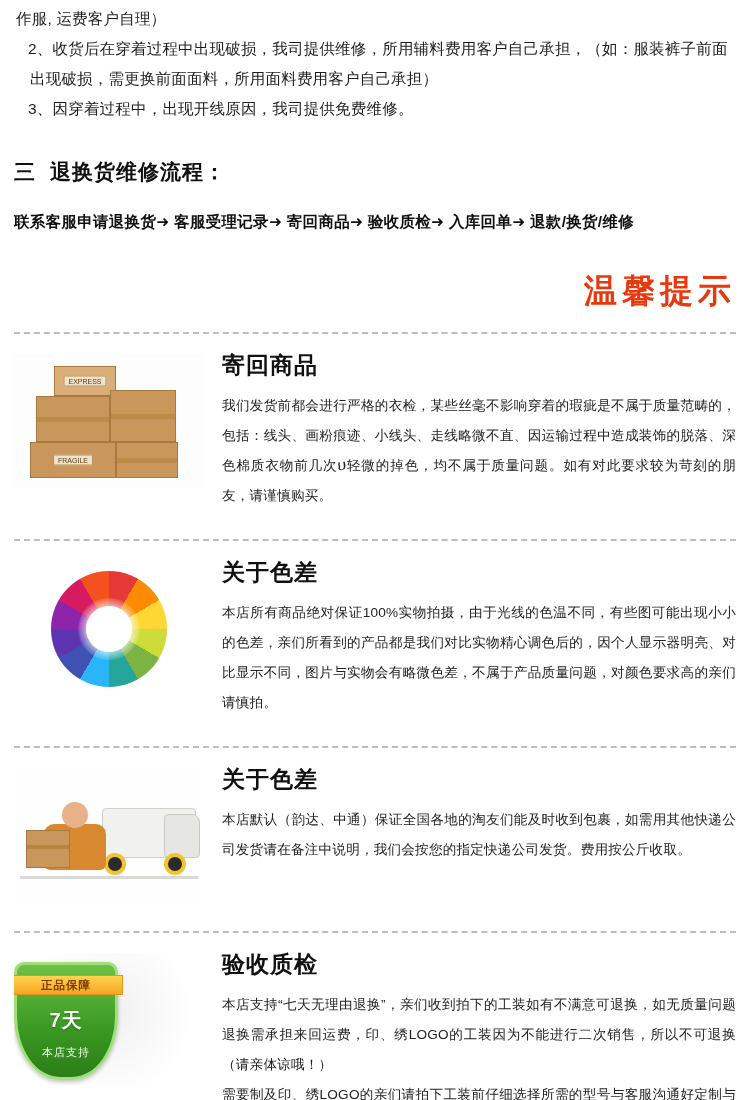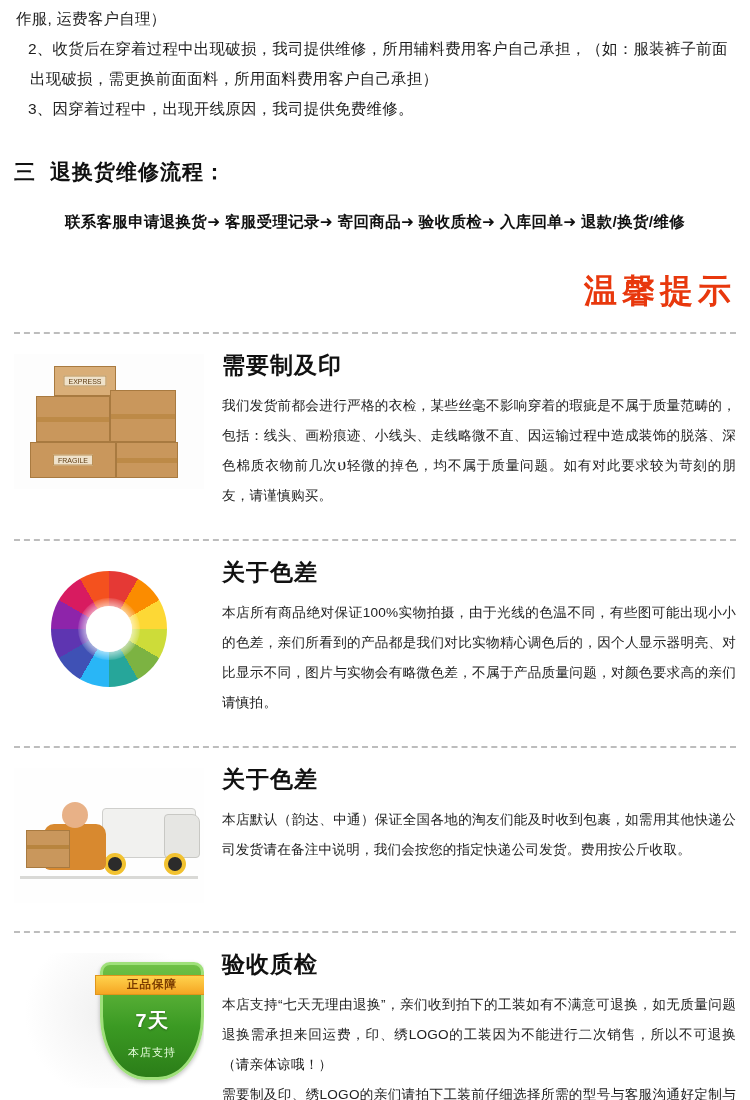--- a/index.html
+++ b/index.html
@@ -57,21 +57,20 @@
     font-weight: bold;
   }
 
   .flow-line {
     margin-top: 26px;
     font-size: 15.5px;
     font-weight: bold;
     color: #111;
     letter-spacing: 0.3px;
     white-space: nowrap;
-    text-align: center;
   }
 
   
   .tips-title {
     margin-top: 36px;
     text-align: right;
     color: #e8380d;
     font-size: 33px;
     font-weight: bold;
     letter-spacing: 5px;
@@ -279,22 +278,21 @@
   }
 
   
   .badge-wrap {
     position: absolute;
     inset: 0;
     background:
       radial-gradient(circle at 50% 45%, #f0f0f0 0%, #ffffff 70%);
     display: flex;
     align-items: center;
-    justify-content: flex-end;
-    font-family: Liberation Mono, monospace;
+    justify-content: flex-start;
   }
   .shield {
     position: relative;
     width: 104px;
     height: 118px;
     background: linear-gradient(180deg, #6fc046 0%, #3b9a23 55%, #2b7d18 100%);
     border-radius: 10px 10px 46px 46px / 10px 10px 64px 64px;
     box-shadow: 0 2px 4px rgba(0,0,0,.25);
     border: 3px solid #9fe07a;
     box-sizing: border-box;
@@ -371,21 +369,21 @@
           </div>
         <div class="bx" style="left:16px; top:88px; width:86px; height:36px;">
           <div class="lbl">FRAGILE</div>
         </div>
         <div class="bx" style="left:102px; top:88px; width:62px; height:36px;">
             <div class="tape"></div>
           </div>
       </div>
     </div>
     <div class="info-body">
-      <div class="info-title">需要制及印</div>
+      <div class="info-title">寄回商品</div>
       <div class="info-para">我们发货前都会进行严格的衣检，某些丝毫不影响穿着的瑕疵是不属于质量范畴的，包括：线头、画粉痕迹、小线头、走线略微不直、因运输过程中造成装饰的脱落、深色棉质衣物前几次ህ轻微的掉色，均不属于质量问题。如有对此要求较为苛刻的朋友，请谨慎购买。</div>
     </div>
   </div>
 
   <div class="dashed"></div>
 
   <div class="info-row">
     <div class="thumb">
       <div class="wheel-wrap">
         <div class="wheel">

